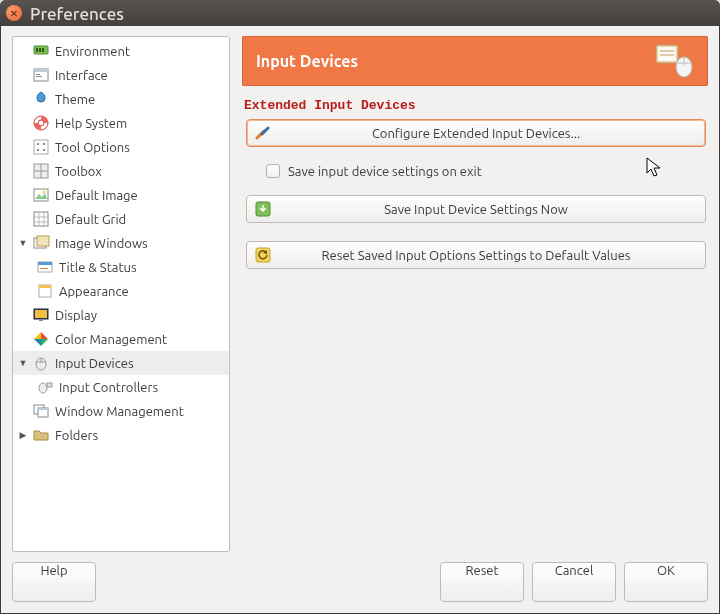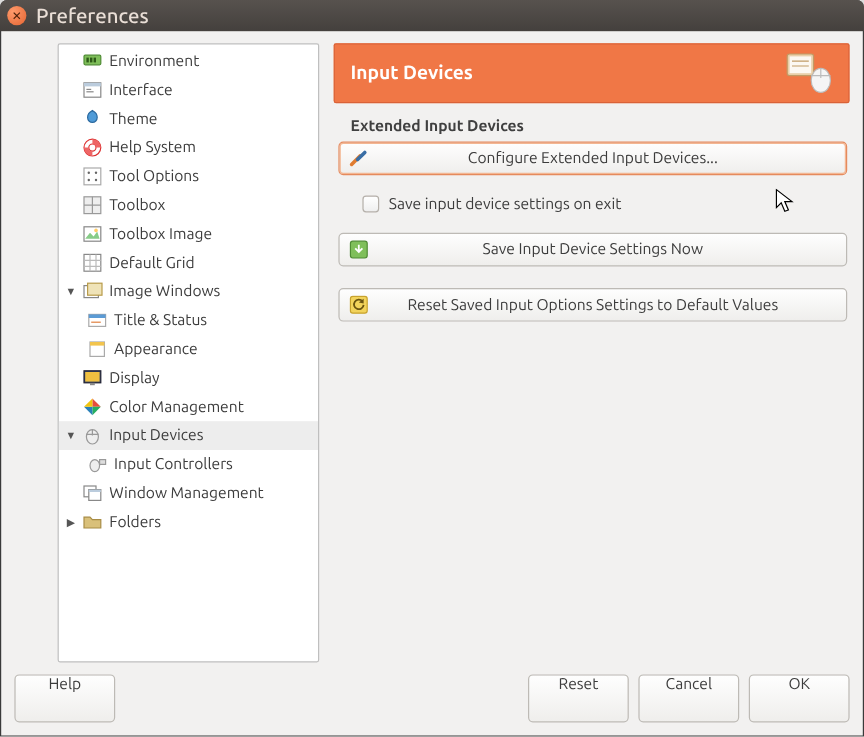--- a/index.html
+++ b/index.html
@@ -52,21 +52,20 @@
     flex: 1;
     min-height: 0;
   }
   .sidebar {
     width: 218px;
     background: #fff;
     border: 1px solid #bfbfbf;
     border-radius: 2px;
     overflow-y: auto;
     padding: 2px 0;
-    margin-left: 36px;
   }
   .tree-item {
     display: flex;
     align-items: center;
     height: 24px;
     padding: 0 2px 0 4px;
     gap: 2px;
     cursor: default;
     white-space: nowrap;
   }
@@ -98,22 +97,23 @@
     justify-content: space-between;
     padding: 0 14px;
     font-size: 16px;
     font-weight: 600;
     box-shadow: inset 0 0 0 1px #d96238;
   }
   .header-icon svg { display:block; }
 
   .section-title {
     font-weight: 600;
-    color: #404040;
-    margin: 12px 0 6px 14px;
+    color: #b91c1c;
+    margin: 12px 0 6px 2px;
+    font-family: Liberation Mono, monospace;
   }
   .btn {
     display: flex;
     align-items: center;
     justify-content: center;
     height: 28px;
     width: 100%;
     background: linear-gradient(to bottom, #fefefe, #efeeec);
     border: 1px solid #bdbab5;
     border-radius: 4px;
@@ -248,21 +248,21 @@
           </div>
           <div class="tree-item">
             <span class="expander"></span>
             <span class="ticon">
               <svg width="18" height="18" viewBox="0 0 18 18">
                 <rect x="2" y="3" width="14" height="12" fill="#fff" stroke="#888"></rect>
                 <path d="M3 13 L7 8 L10 11 L13 7 L15 13 Z" fill="#8c8"></path>
                 <circle cx="12" cy="6" r="1.5" fill="#fc6"></circle>
               </svg>
             </span>
-            <span class="lbl">Toolbox Image</span>
+            <span class="lbl">Default Image</span>
           </div>
           <div class="tree-item">
             <span class="expander"></span>
             <span class="ticon">
               <svg width="18" height="18" viewBox="0 0 18 18">
                 <rect x="2" y="2" width="14" height="14" fill="#fff" stroke="#888"></rect>
                 <line x1="7" y1="2" x2="7" y2="16" stroke="#bbb"></line>
                 <line x1="12" y1="2" x2="12" y2="16" stroke="#bbb"></line>
                 <line x1="2" y1="7" x2="16" y2="7" stroke="#bbb"></line>
                 <line x1="2" y1="12" x2="16" y2="12" stroke="#bbb"></line>

